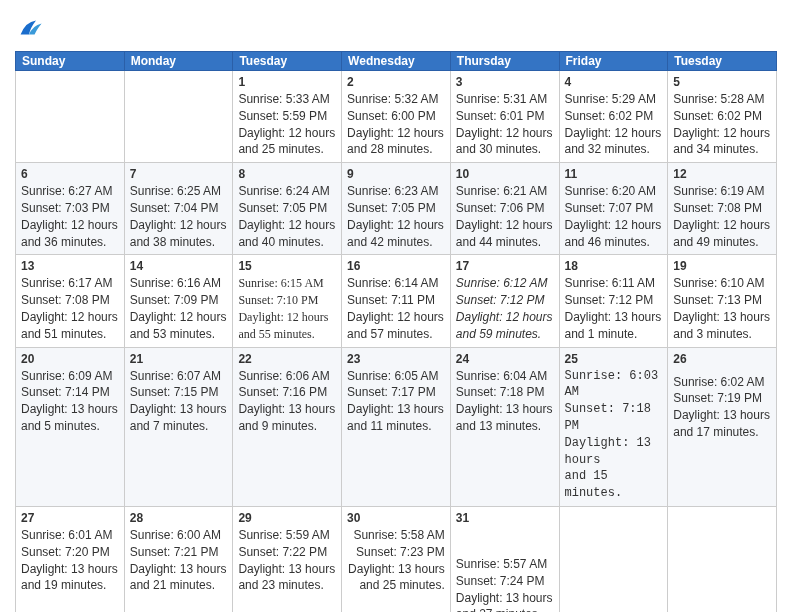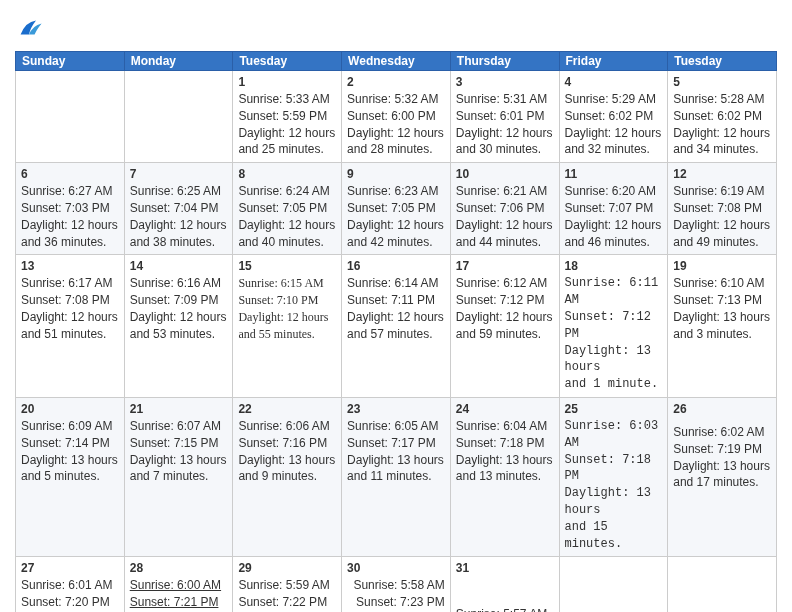--- a/index.html
+++ b/index.html
@@ -241,28 +241,28 @@
         </td>
         <td>
           <span class="day-number">16</span>
           <div class="day-info" style="white-space: pre-line;">Sunrise: 6:14 AM
 Sunset: 7:11 PM
 Daylight: 12 hours
 and 57 minutes.</div>
         </td>
         <td>
           <span class="day-number">17</span>
-          <div class="day-info" style="white-space: pre-line;">Sunrise: 6:12 AM
+          <div class="day-info" style="white-space: pre-line; font-style: italic;">Sunrise: 6:12 AM
 Sunset: 7:12 PM
 Daylight: 12 hours
 and 59 minutes.</div>
         </td>
         <td>
           <span class="day-number">18</span>
-          <div class="day-info" style="white-space: pre-line; font-family: Liberation Mono, monospace;">Sunrise: 6:11 AM
+          <div class="day-info" style="white-space: pre-line;">Sunrise: 6:11 AM
 Sunset: 7:12 PM
 Daylight: 13 hours
 and 1 minute.</div>
         </td>
         <td>
           <span class="day-number">19</span>
           <div class="day-info" style="white-space: pre-line;">Sunrise: 6:10 AM
 Sunset: 7:13 PM
 Daylight: 13 hours
 and 3 minutes.</div>
@@ -322,21 +322,21 @@
       <tr>
         <td>
           <span class="day-number">27</span>
           <div class="day-info" style="white-space: pre-line;">Sunrise: 6:01 AM
 Sunset: 7:20 PM
 Daylight: 13 hours
 and 19 minutes.</div>
         </td>
         <td>
           <span class="day-number">28</span>
-          <div class="day-info" style="white-space: pre-line; text-decoration: underline;">Sunrise: 6:00 AM
+          <div class="day-info" style="white-space: pre-line;">Sunrise: 6:00 AM
 Sunset: 7:21 PM
 Daylight: 13 hours
 and 21 minutes.</div>
         </td>
         <td>
           <span class="day-number">29</span>
           <div class="day-info" style="white-space: pre-line;">Sunrise: 5:59 AM
 Sunset: 7:22 PM
 Daylight: 13 hours
 and 23 minutes.</div>

